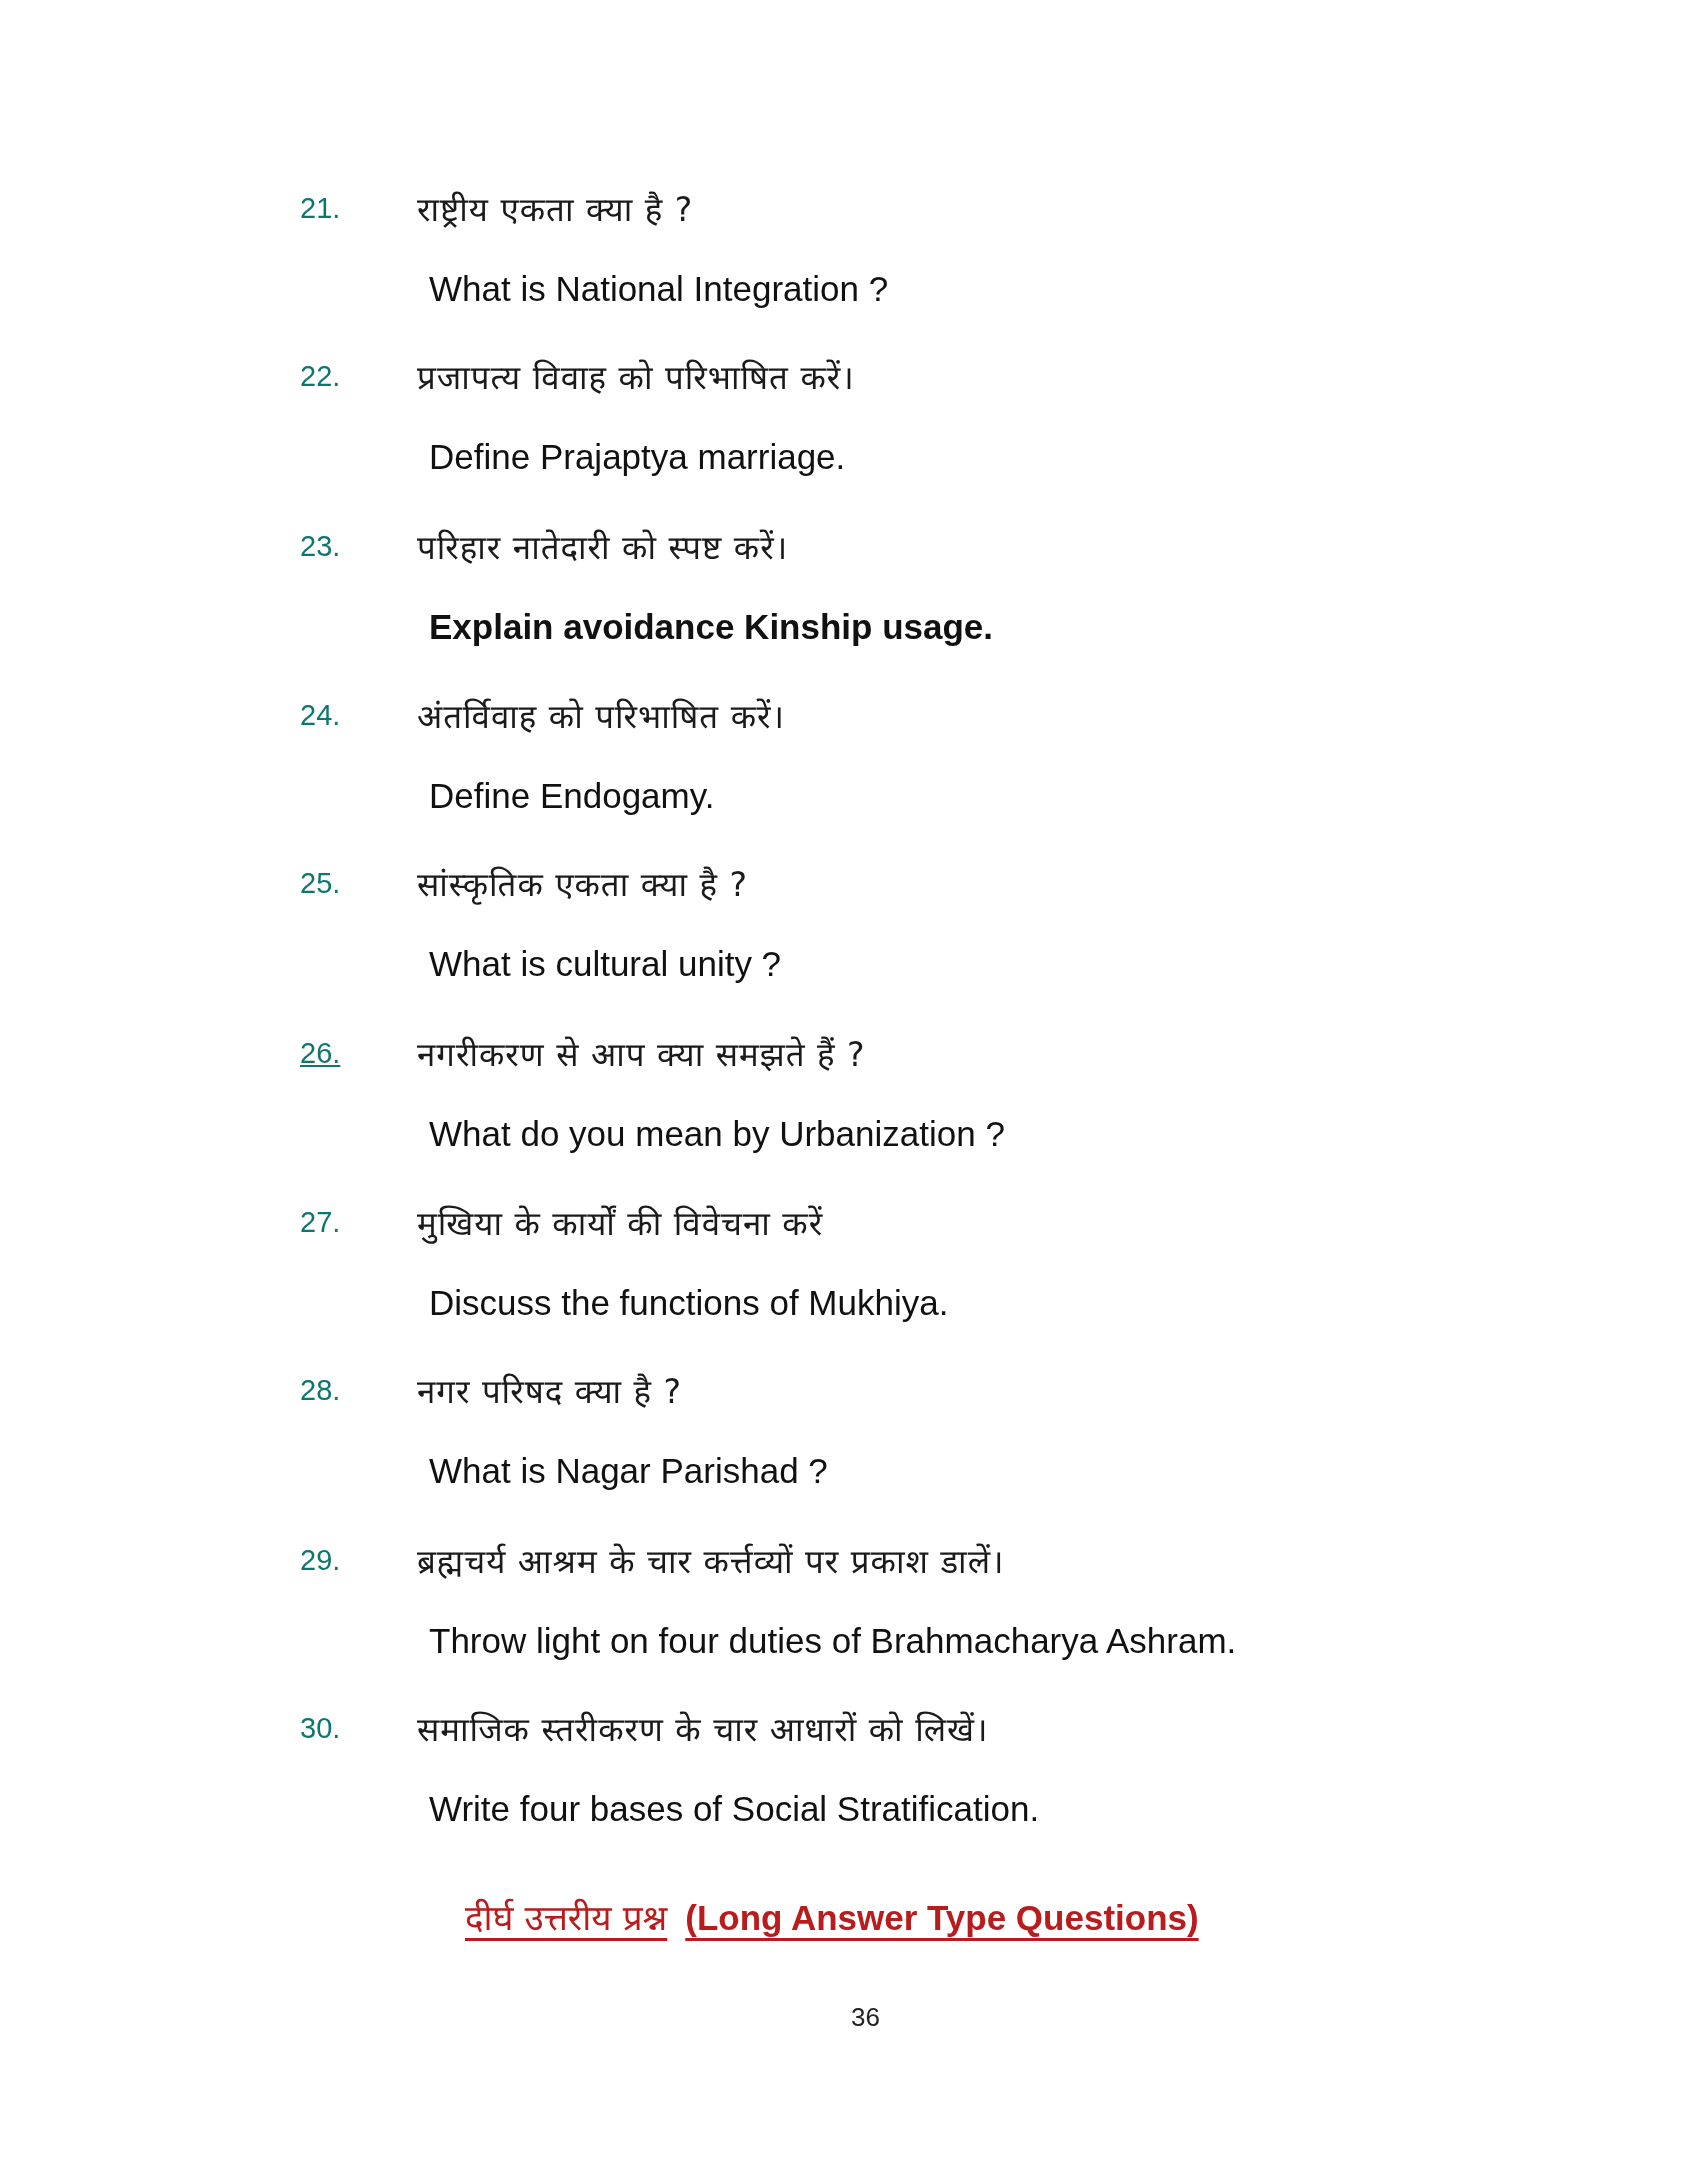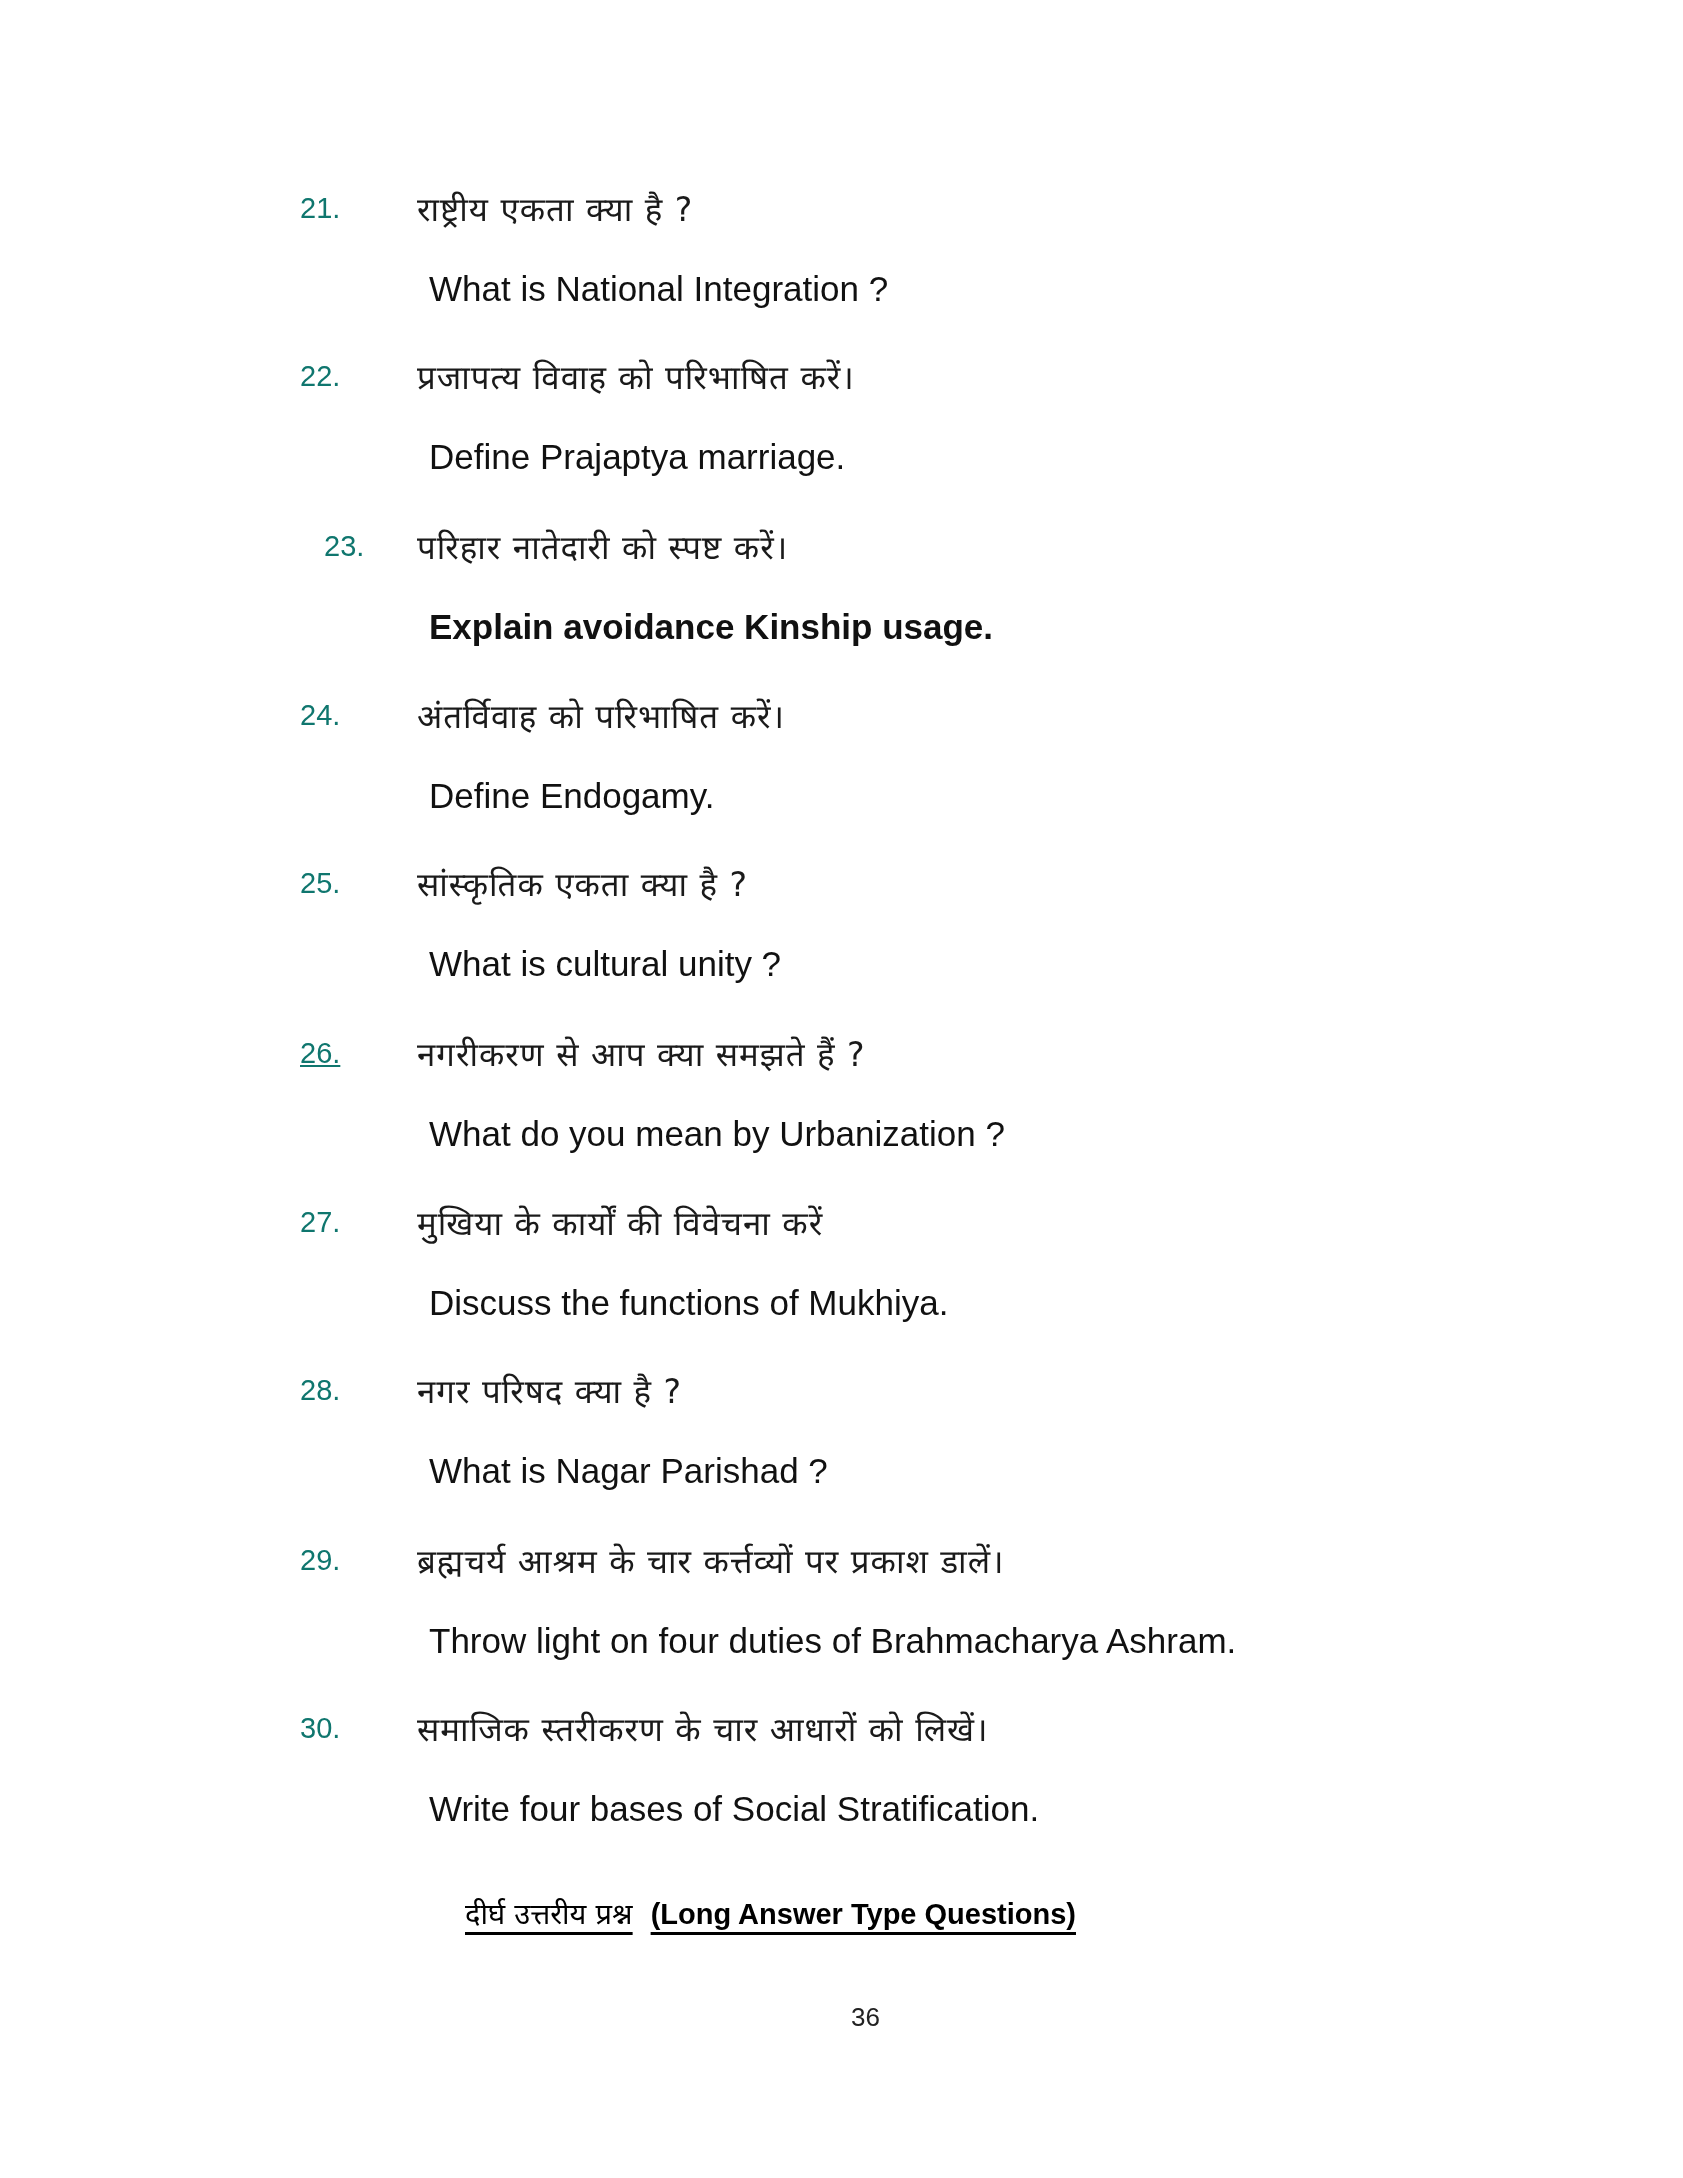--- a/index.html
+++ b/index.html
@@ -2,40 +2,40 @@
 <html><head>
   <meta charset="utf-8">
   <style>
     html, body { margin: 0; padding: 0; background: #ffffff; }
     body { width: 1683px; height: 2178px; position: relative; overflow: hidden;
            font-family: "Liberation Sans", sans-serif; color: #111111; }
     .q { position: absolute; left: 0; width: 1683px; }
     .num { position: absolute; left: 300px; font-size: 29px; color: #0f766e; }
     .hi { position: absolute; left: 417px; font-size: 33px; font-family: "DejaVu Sans", sans-serif; color: #1a1a1a; letter-spacing: 1px; white-space: nowrap; }
     .en { position: absolute; left: 429px; font-size: 35px; color: #111111; white-space: nowrap; }
-    .heading { position: absolute; top: 1893px; left: 465px; font-size: 29px; font-weight: bold; text-decoration: underline; text-underline-offset: 8px; text-decoration-thickness: 3px; white-space: nowrap; color: #000000; }
+    .heading { position: absolute; top: 1893px; left: 465px; font-size: 35px; font-weight: bold; text-decoration: underline; text-underline-offset: 8px; text-decoration-thickness: 3px; white-space: nowrap; color: #b91c1c; }
     .heading .hi-part { font-family: "DejaVu Sans", sans-serif; font-weight: normal; margin-right: 18px; }
     .pagenum { position: absolute; top: 2002px; left: 0; width: 1731px; text-align: center; font-size: 26px; font-family: "Liberation Sans", sans-serif; color: #222; }
   </style>
 </head>
 <body>
 
 <div>
   <div class="q" style="top:186px;">
     <span class="num" style="top:6px;">21.</span>
     <span class="hi">राष्ट्रीय एकता क्या है ?</span>
     <span class="en" style="top:83px;">What is National Integration ?</span>
   </div>
   <div class="q" style="top:354px;">
     <span class="num" style="top:6px;">22.</span>
     <span class="hi">प्रजापत्य विवाह को परिभाषित करें।</span>
     <span class="en" style="top:83px;">Define Prajaptya marriage.</span>
   </div>
   <div class="q" style="top:524px;">
-    <span class="num" style="top:6px;margin-left:24px;">23.</span>
+    <span class="num" style="top:6px;">23.</span>
     <span class="hi">परिहार नातेदारी को स्पष्ट करें।</span>
     <span class="en" style="top:83px;font-weight:bold;">Explain avoidance Kinship usage.</span>
   </div>
   <div class="q" style="top:693px;">
     <span class="num" style="top:6px;">24.</span>
     <span class="hi">अंतर्विवाह को परिभाषित करें।</span>
     <span class="en" style="top:83px;">Define Endogamy.</span>
   </div>
   <div class="q" style="top:861px;">
     <span class="num" style="top:6px;">25.</span>

